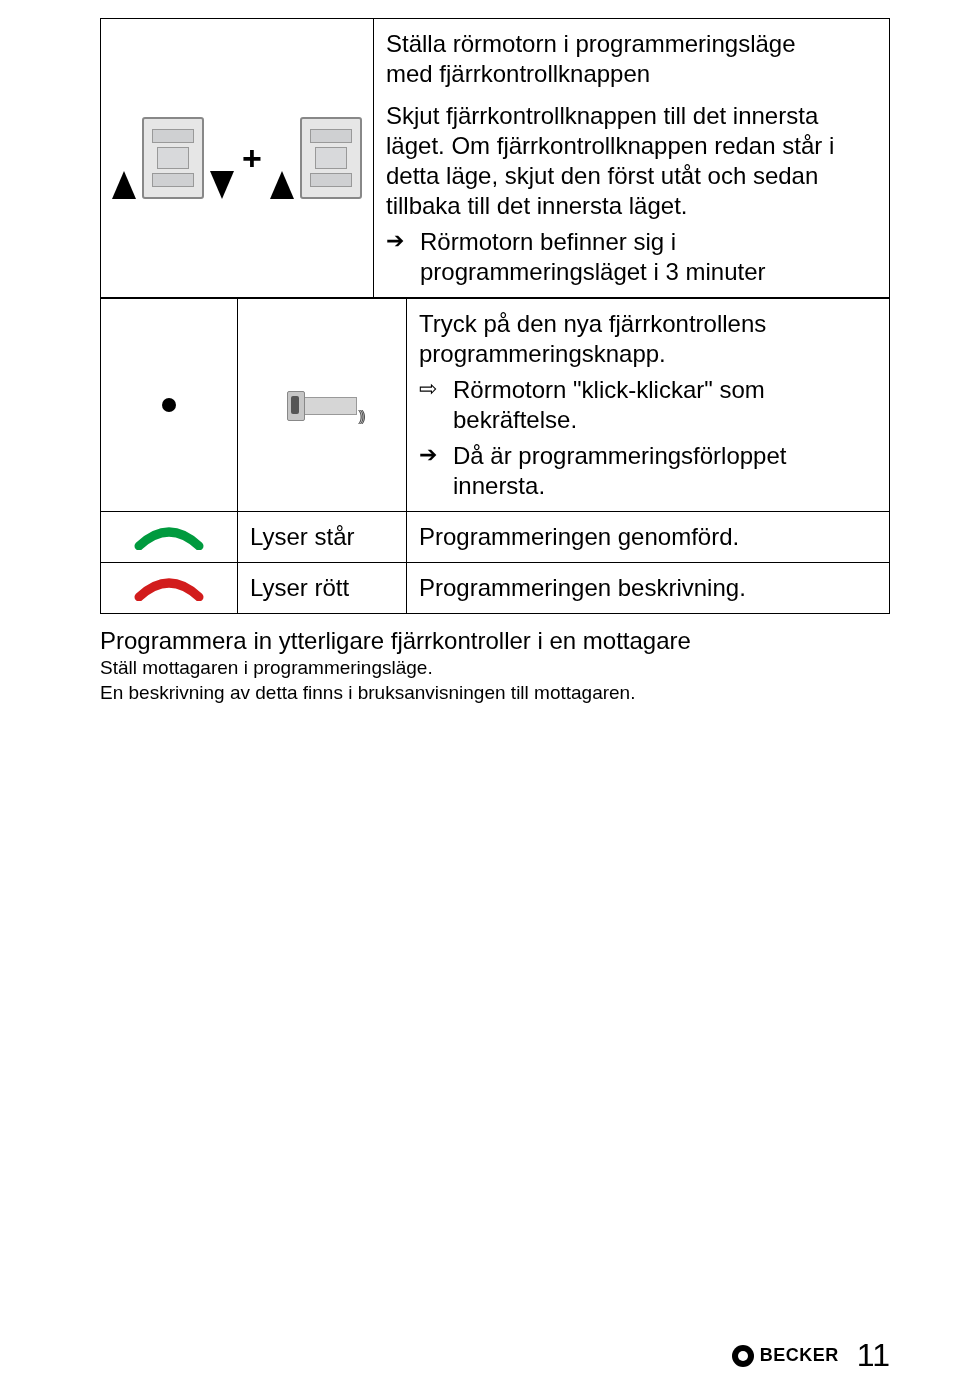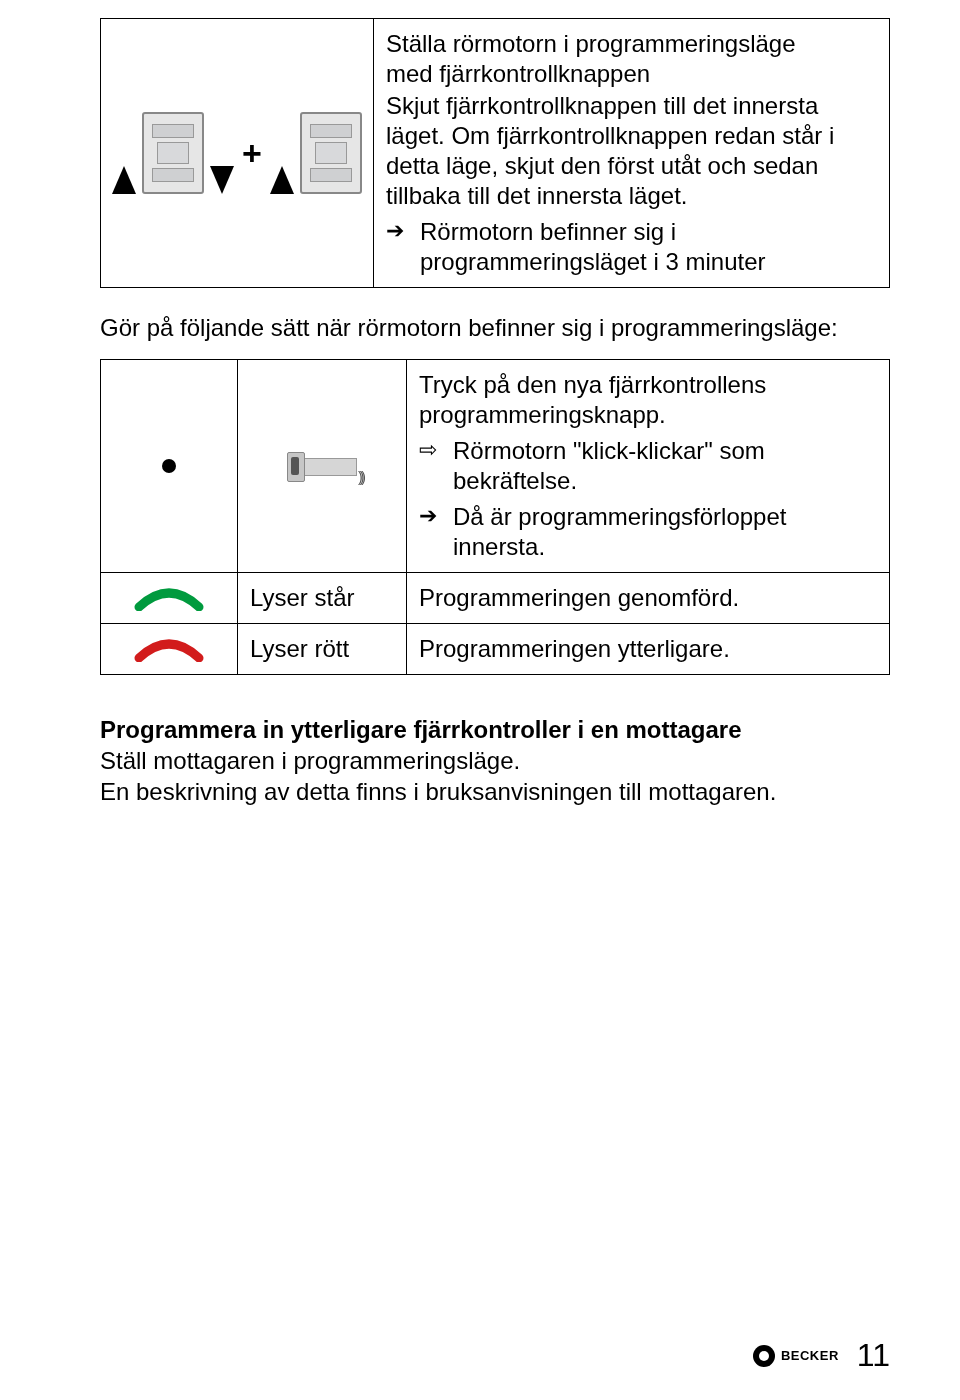--- a/index.html
+++ b/index.html
@@ -4,26 +4,26 @@
 <style>
   html,body{margin:0;padding:0;background:#fff;font-family:Arial,Helvetica,sans-serif;color:#000}
   .page{width:960px;height:1400px;margin:0 auto;box-sizing:border-box;padding:18px 70px 20px 100px;position:relative}
   table.outer{border-collapse:collapse;width:100%}
   table.outer td{border:1.5px solid #000;vertical-align:top;padding:10px 12px;font-size:24px;line-height:1.25}
   .step-title{font-weight:normal}
   .arrow-row{display:flex;align-items:flex-start;margin-top:6px}
   .arrow-glyph{width:34px;flex:none;font-size:22px}
   .arrow-text{flex:1}
   .para{font-size:24px;line-height:1.3;margin:24px 0 16px 0}
-  .section-title{font-weight:bold;font-size:24px;line-height:1.25;margin-top:40px}
-  .body-text{font-size:24px;line-height:1.3}
+  .section-title{font-weight:normal;font-size:24px;line-height:1.25;margin-top:12px}
+  .body-text{font-size:19px;line-height:1.3}
   
   .footer{position:absolute;bottom:26px;left:0;right:70px;display:flex;justify-content:flex-end;align-items:center;gap:18px}
   .pageno{font-size:32px}
-  .logo{display:flex;align-items:center;gap:6px;font-weight:bold;font-size:13px;letter-spacing:0.5px}
+  .logo{display:flex;align-items:center;gap:6px;font-weight:bold;font-size:18px;letter-spacing:0.5px}
   .logo-mark{width:22px;height:22px;border-radius:50%;background:#000;position:relative}
   .logo-mark:before{content:"";position:absolute;left:50%;top:50%;width:10px;height:10px;background:#fff;border-radius:50%;transform:translate(-50%,-50%)}
   
   .illus-cell{padding:8px !important;text-align:center;vertical-align:middle !important}
   .illus-box{width:100%;display:flex;align-items:flex-end;justify-content:center;gap:6px}
   
   .motor{width:58px;height:78px;position:relative;background:#e6e6e6;border:2px solid #888;border-radius:3px}
   .motor:before,.motor:after{content:"";position:absolute;left:8px;right:8px;height:12px;background:#cfd0d2;border:1px solid #999}
   .motor:before{top:10px}
   .motor:after{bottom:10px}
@@ -73,31 +73,30 @@
                 <div class="arr-up"></div>
               </div>
           <div class="motor">
                 <div class="slot"></div>
               </div>
         </div>
       </td>
       <td>
         <div class="step-title">Ställa rörmotorn i programmeringsläge</div>
         <div class="step-title">med fjärrkontrollknappen</div>
-        <div style="margin-top:2px">Skjut fjärrkontrollknappen till det innersta läget. Om fjärrkontrollknappen redan står i detta läge, skjut den först utåt och sedan tillbaka till det innersta läget.</div>
+        <div style="margin-top:12px">Skjut fjärrkontrollknappen till det innersta läget. Om fjärrkontrollknappen redan står i detta läge, skjut den först utåt och sedan tillbaka till det innersta läget.</div>
         <div class="arrow-row">
           <div class="arrow-glyph">➔</div>
           <div class="arrow-text">Rörmotorn befinner sig i programmeringsläget i 3 minuter</div>
         </div>
       </td>
     </tr>
   </tbody>
     </table>
 
-  <p class="para">Gör på följande sätt när rörmotorn befinner sig i programmeringsläge:</p>
 
   <table class="outer">
     <tbody>
         <tr>
       <td class="illus-cell col-illus">
         <div class="dot"></div>
       </td>
       <td class="illus-cell col-mid">
         <div class="remote-ic">
           <div class="remote-body">
@@ -129,21 +128,21 @@
       <td class="cell-mid col-mid">Lyser står</td>
       <td class="cell-mid">Programmeringen genomförd.</td>
     </tr>
     <tr>
       <td class="illus-cell col-illus">
         <svg class="led red" viewBox="0 0 70 26">
           <path d="M5 22 Q35 -6 65 22" fill="none" stroke-width="9" stroke-linecap="round"></path>
         </svg>
       </td>
       <td class="cell-mid col-mid">Lyser rött</td>
-      <td class="cell-mid">Programmeringen ytterligare.</td>
+      <td class="cell-mid">Programmeringen beskrivning.</td>
     </tr>
   </tbody>
     </table>
 
   <div class="section-title">Programmera in ytterligare fjärrkontroller i en mottagare</div>
   <div class="body-text">Ställ mottagaren i programmeringsläge.</div>
   <div class="body-text">En beskrivning av detta finns i bruksanvisningen till mottagaren.</div>
 
   <div class="footer">
     <div class="logo">

